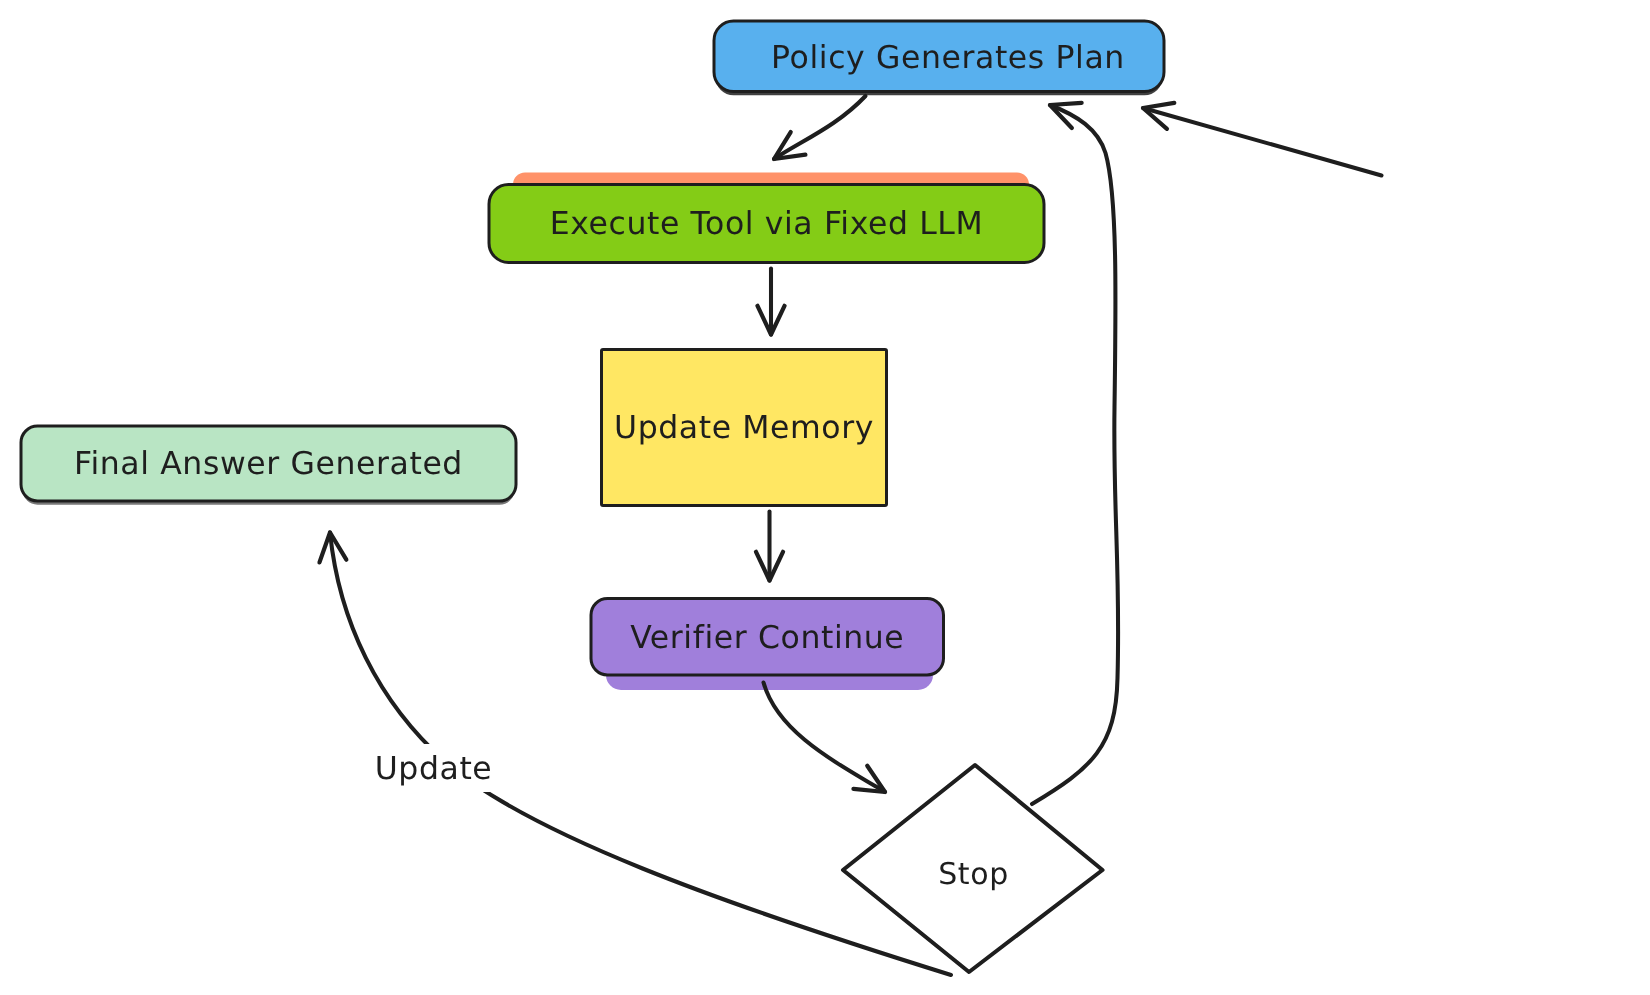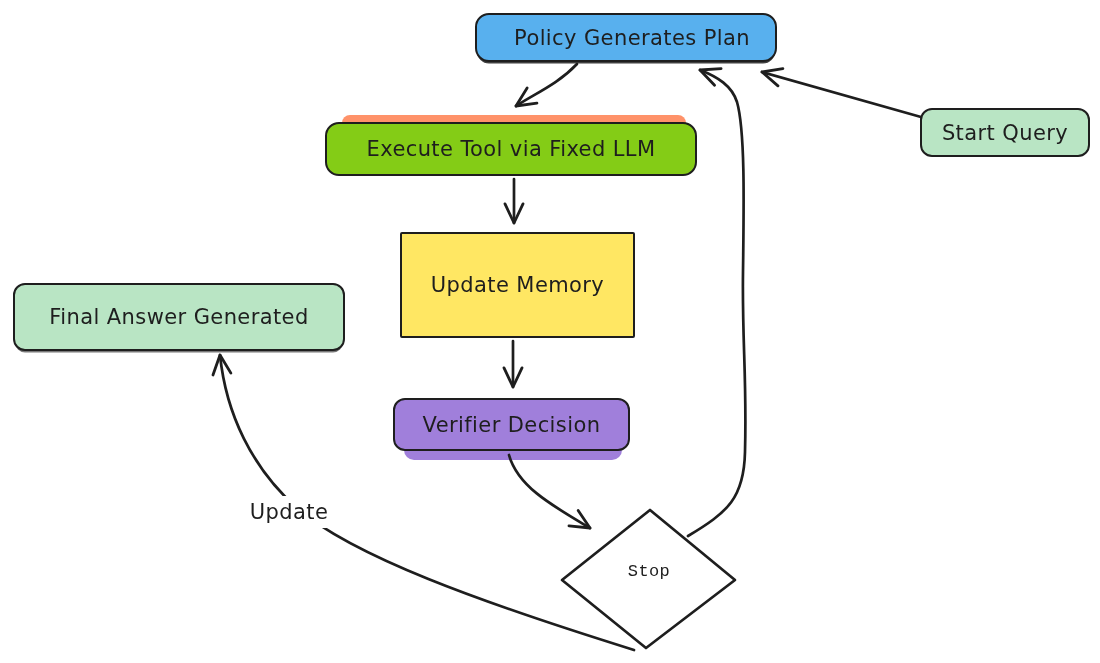--- a/index.html
+++ b/index.html
@@ -32,31 +32,31 @@
     color: #1e1e1e;
   }
   .accent {
     position: absolute;
     border-radius: 10px;
   }
   .node-policy   { left: 475px; top: 13px;  width: 302px; height: 49px; border-radius: 14px; background: #58b0ee;
                    box-shadow: 0 3.5px 0 -2px rgba(30,30,30,0.85); padding-left: 12px; }
   .node-start    { left: 920px; top: 108px; width: 170px; height: 49px; border-radius: 12px; background: #b9e5c4; }
   .node-execute  { left: 325px; top: 122px; width: 372px; height: 54px; border-radius: 14px; background: #84cc16; }
-  .node-memory   { left: 400px; top: 232px; width: 235px; height: 106px; border-radius: 2px;  background: #ffe763; }
+  .node-memory   { left: 400px; top: 232px; width: 192px; height: 106px; border-radius: 2px;  background: #ffe763; }
   .node-verifier { left: 393px; top: 398px; width: 237px; height: 53px; border-radius: 12px; background: #a07fdb; }
-  .node-final    { left: 13px;  top: 283px; width: 332px; height: 68px; border-radius: 12px; background: #b9e5c4;
+  .node-final    { left: 13px;  top: 283px; width: 332px; height: 52px; border-radius: 12px; background: #b9e5c4;
                    box-shadow: 0 3.5px 0 -2px rgba(30,30,30,0.6); }
   .accent-orange { left: 342px; top: 115px; width: 344px; height: 16px; background: #ff9269; }
   .accent-purple { left: 404px; top: 436px; width: 218px; height: 24px; background: #a07fdb; }
   .stop-label {
     position: absolute;
     left: 599px; top: 562px; width: 100px; height: 32px;
-    display: flex; align-items: flex-start; justify-content: center;
-    font-size: 17px; letter-spacing: 0.4px; font-family: Liberation Mono, monospace;
+    display: flex; align-items: flex-end; justify-content: center;
+    font-size: 20px; letter-spacing: 0.4px;
   }
   .edge-label {
     position: absolute;
     display: flex; align-items: center; justify-content: center;
     background: #ffffff;
     font-size: 21px;
     letter-spacing: 0.4px;
     white-space: nowrap;
   }
   .label-continue { left: 686px; top: 272px; width: 108px; height: 32px; }
@@ -99,34 +99,31 @@
 
     <path class="wire" d="M 634 650 C 480 602, 352 556, 297 508 C 252 468, 226 414, 220 355" marker-end="url(#ah)"></path>
 
     <polygon class="shape" points="650,510 735,580 646,648 562,580"></polygon>
   </svg>
 
   <div class="node node-policy">
     <span>Policy Generates Plan</span>
   </div>
 
-  <div class="node node-start">
-    <span>Start Query</span>
-  </div>
 
   <div class="node node-execute">
     <span>Execute Tool via Fixed LLM</span>
   </div>
 
   <div class="node node-memory">
     <span>Update Memory</span>
   </div>
 
   <div class="node node-verifier">
-    <span>Verifier Decision</span>
+    <span>Verifier Continue</span>
   </div>
 
   <div class="stop-label">
     <span>Stop</span>
   </div>
 
   <div class="node node-final">
     <span>Final Answer Generated</span>
   </div>
 

